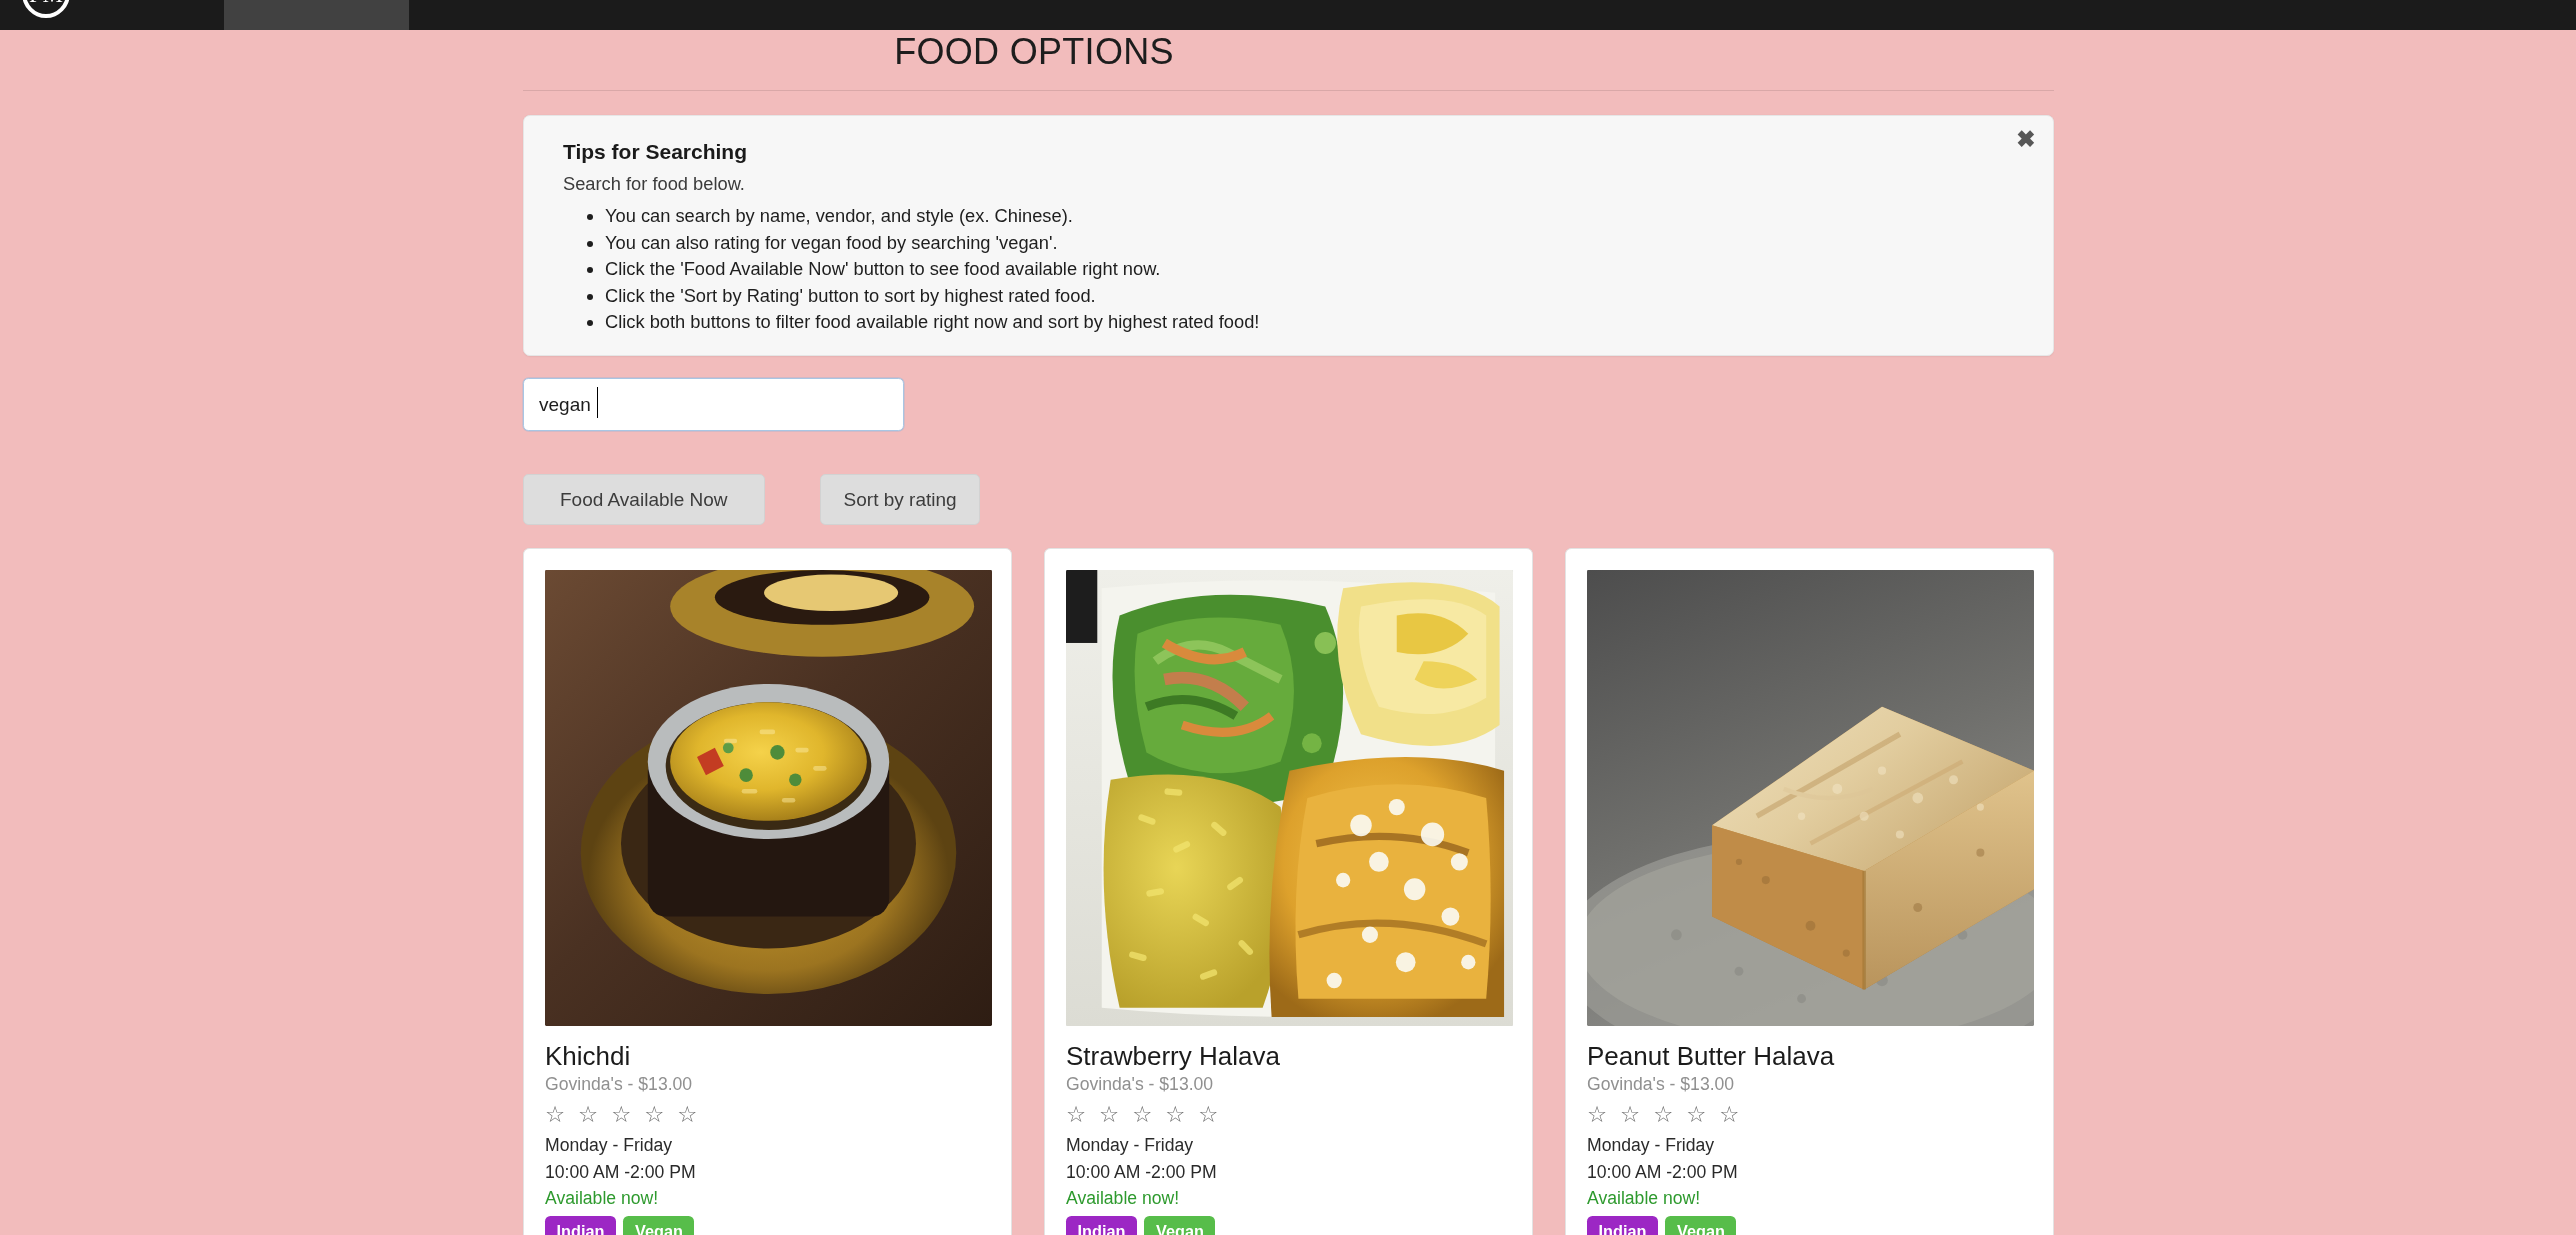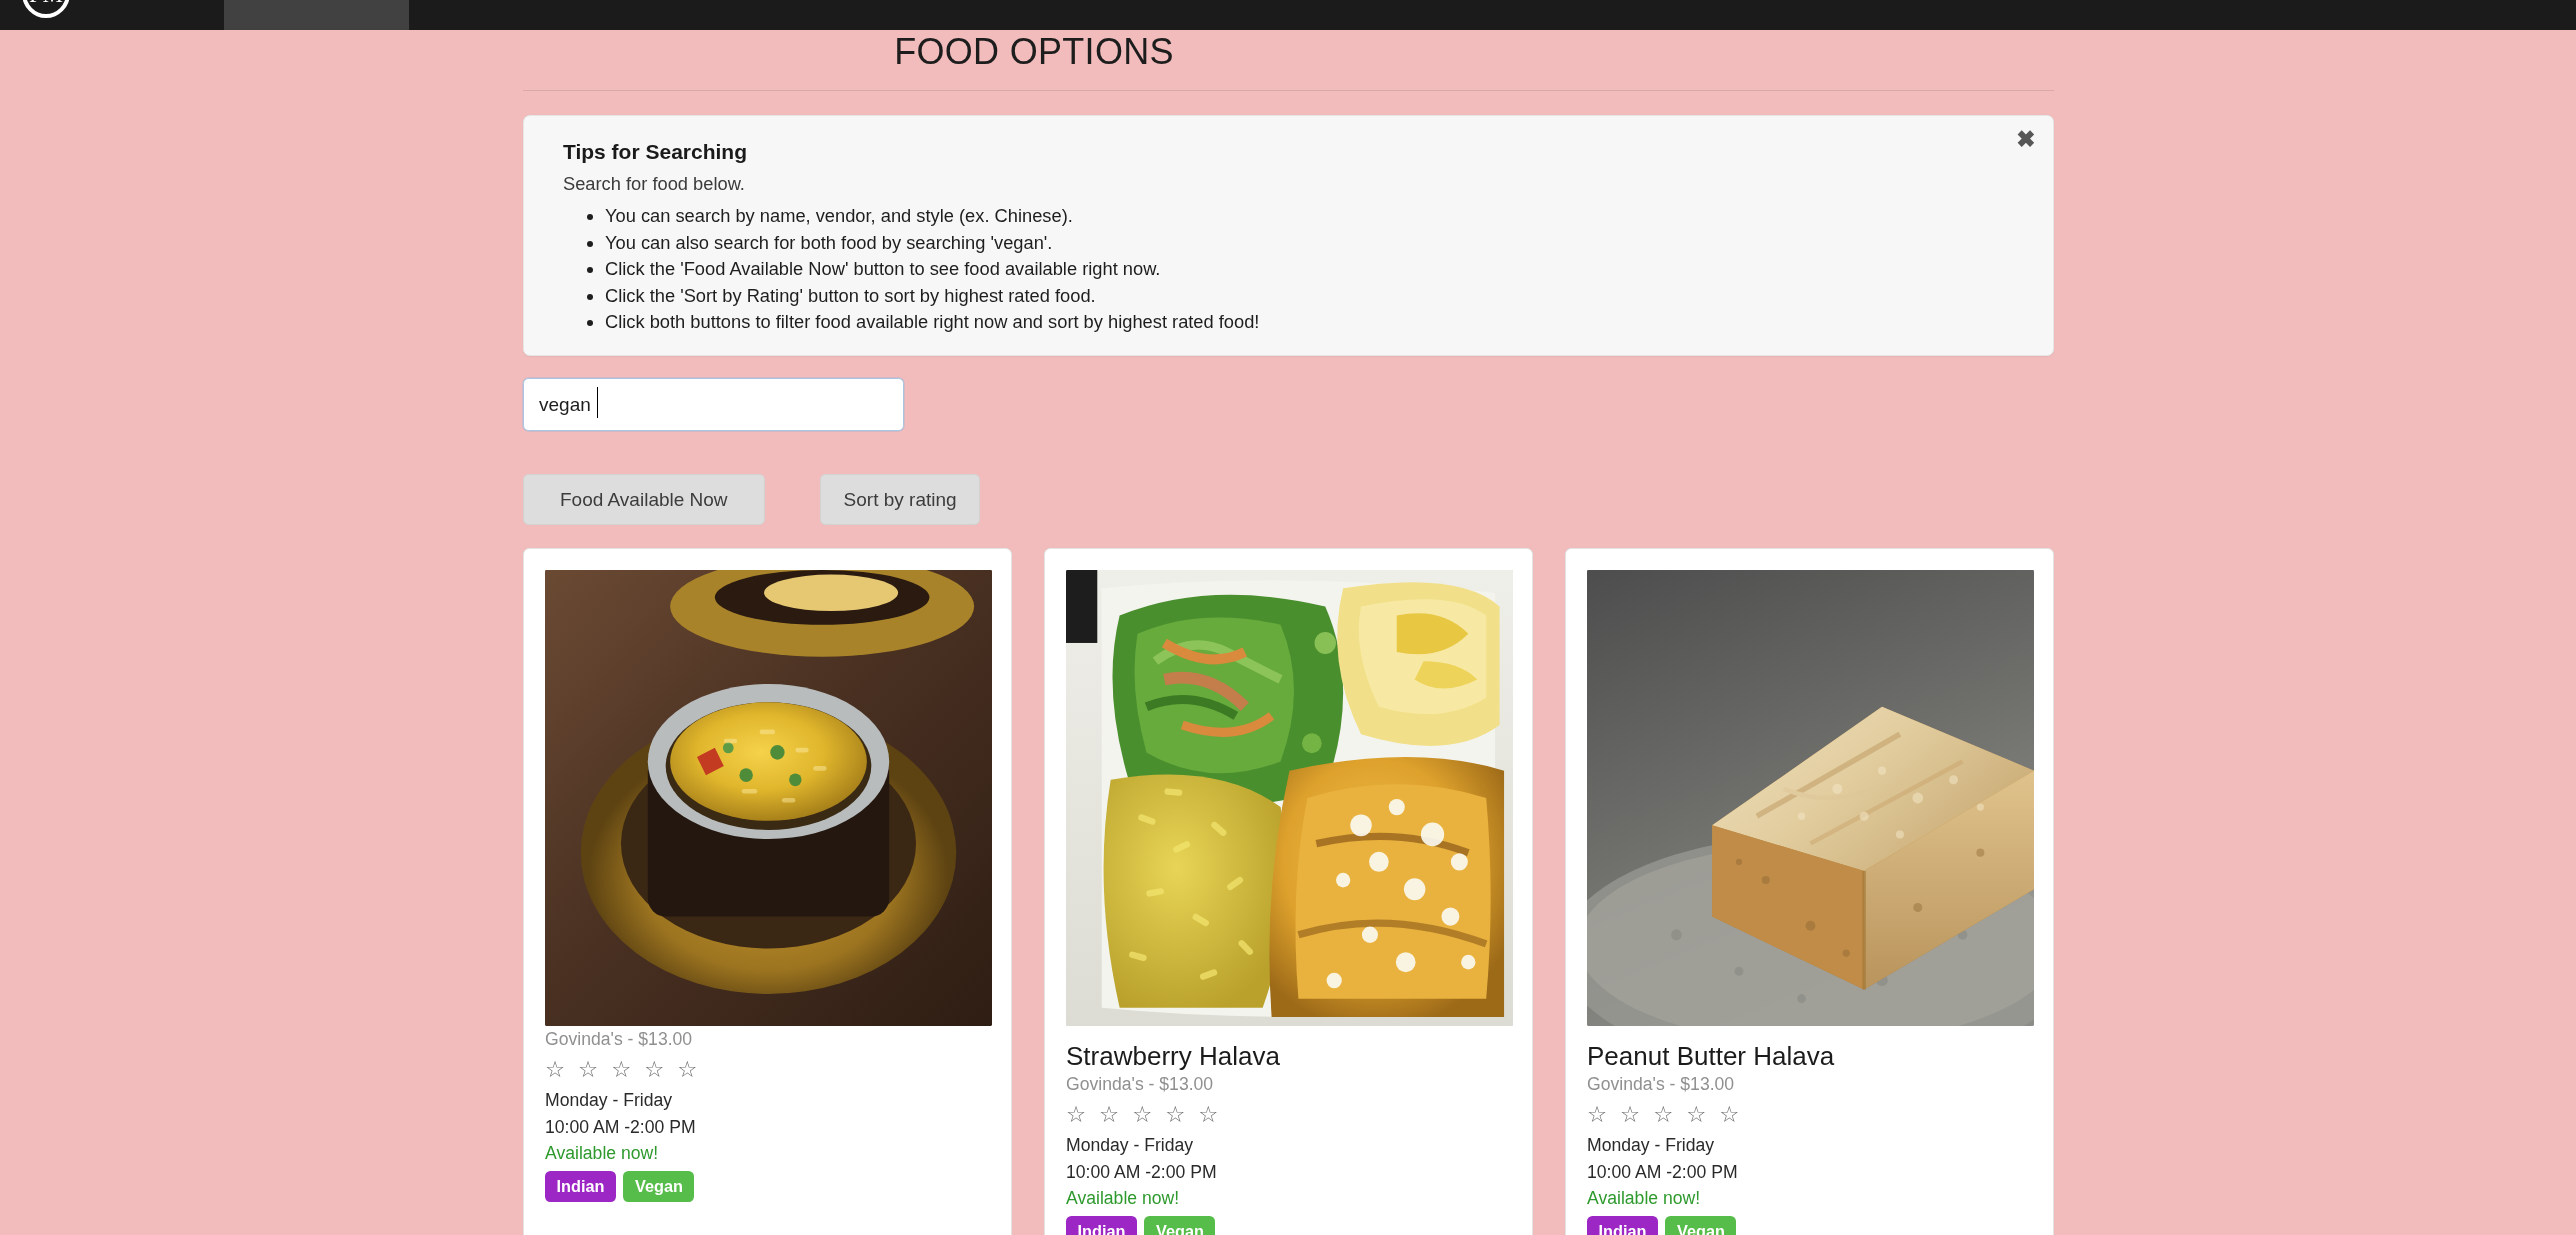--- a/index.html
+++ b/index.html
@@ -192,21 +192,21 @@
 
 <div class="page-title">FOOD OPTIONS</div>
 <div class="title-rule"></div>
 
 <div class="alert">
   <div class="alert-close">✖</div>
   <div class="alert-heading">Tips for Searching</div>
   <div class="alert-sub">Search for food below.</div>
   <ul class="alert-list">
     <li>You can search by name, vendor, and style (ex. Chinese).</li>
-    <li>You can also search for both food by searching 'vegan'.</li>
+    <li>You can also rating for vegan food by searching 'vegan'.</li>
     <li>Click the 'Food Available Now' button to see food available right now.</li>
     <li>Click the 'Sort by Rating' button to sort by highest rated food.</li>
     <li>Click both buttons to filter food available right now and sort by highest rated food!</li>
   </ul>
 </div>
 
 <div class="search-wrap">
   <input class="search-input" type="text" value="vegan" style="">
 </div>
 <div class="search-caret"></div>
@@ -256,20 +256,21 @@
         <g opacity="0.5" fill="#fbe9a0">
           <rect x="40" y="37" width="3" height="1" rx="0.5"></rect>
           <rect x="48" y="35" width="3.5" height="1" rx="0.5"></rect>
           <rect x="56" y="39" width="3" height="1" rx="0.5"></rect>
           <rect x="44" y="48" width="3.5" height="1" rx="0.5"></rect>
           <rect x="53" y="50" width="3" height="1" rx="0.5"></rect>
           <rect x="60" y="43" width="3" height="1" rx="0.5"></rect>
         </g>
       </svg>
     </div>
+    <div class="card-title">Khichdi</div>
     <div class="card-vendor">Govinda's -  $13.00</div>
     <div class="card-stars">☆ ☆ ☆ ☆ ☆</div>
     <div class="card-days">Monday - Friday</div>
     <div class="card-hours">10:00 AM -2:00 PM</div>
     <div class="card-avail">Available now!</div>
     <div class="card-tags">
       <span class="tag tag-indian">Indian</span>
       <span class="tag tag-vegan">Vegan</span>
     </div>
   </div>

